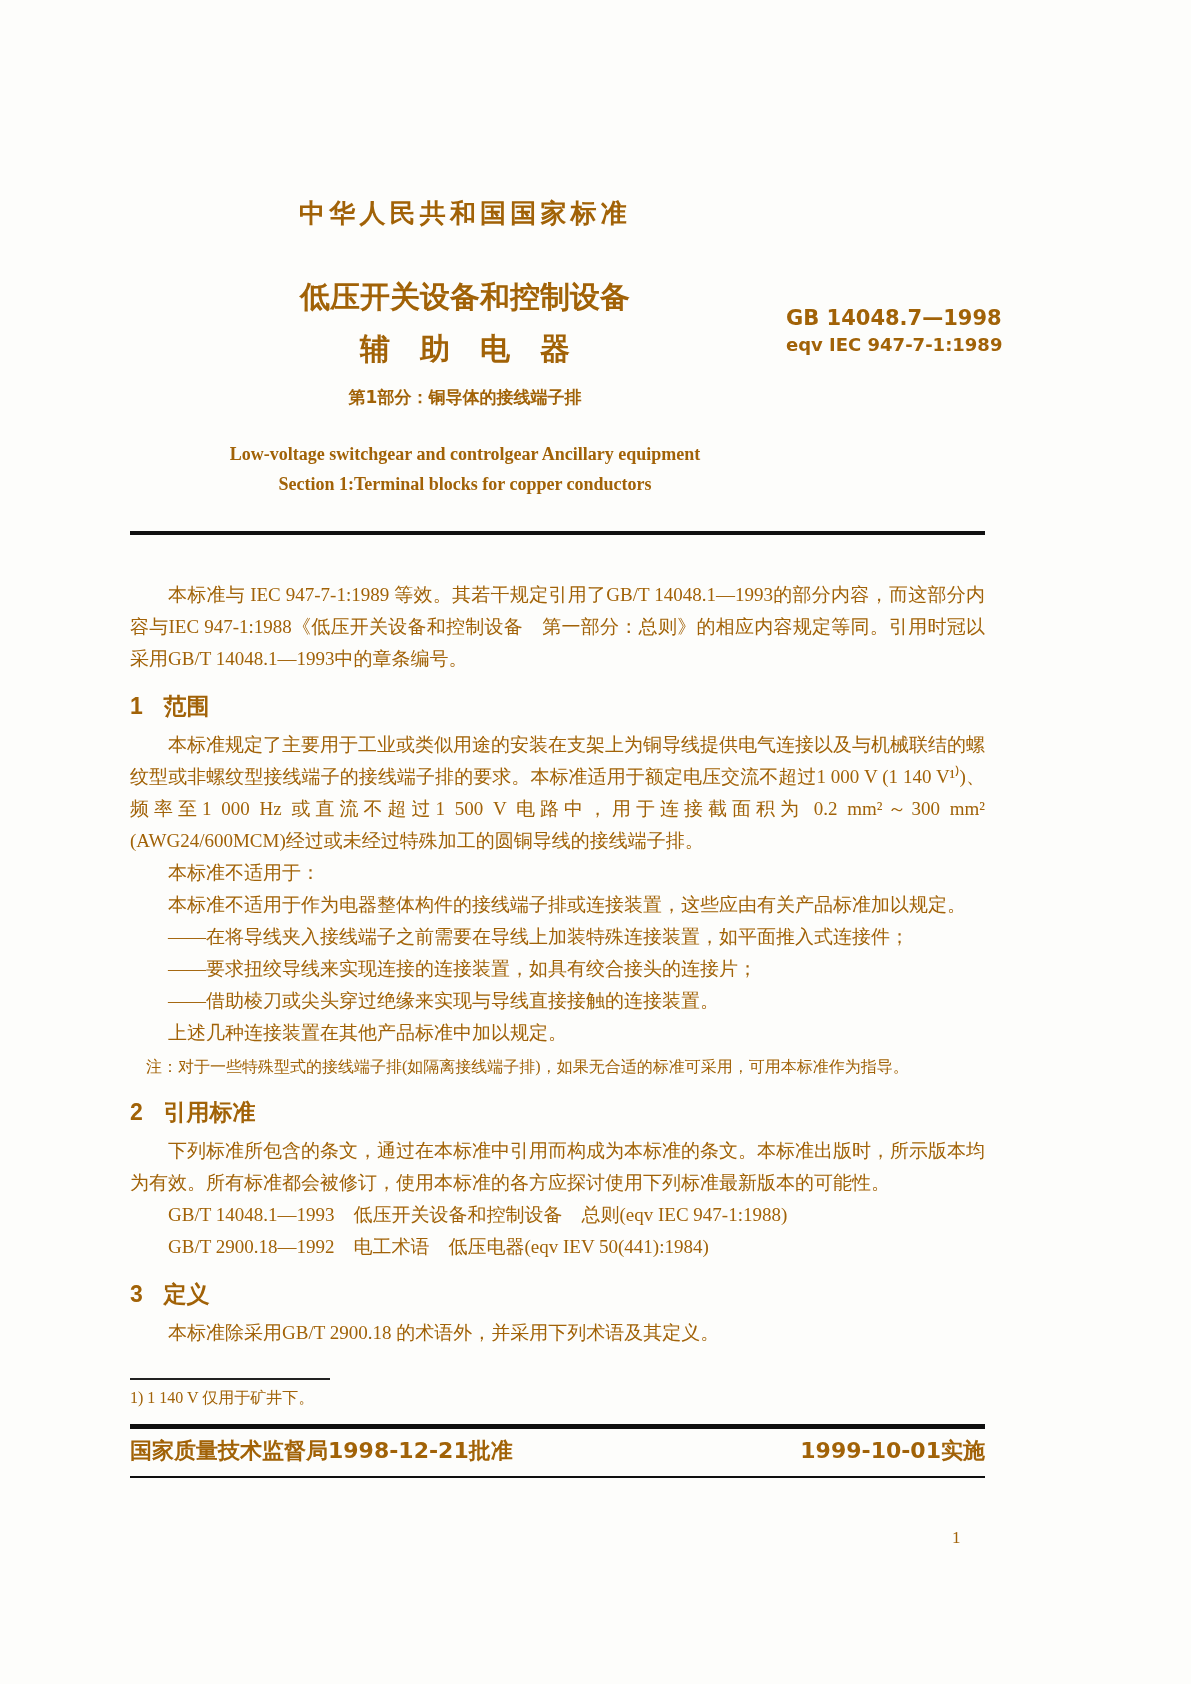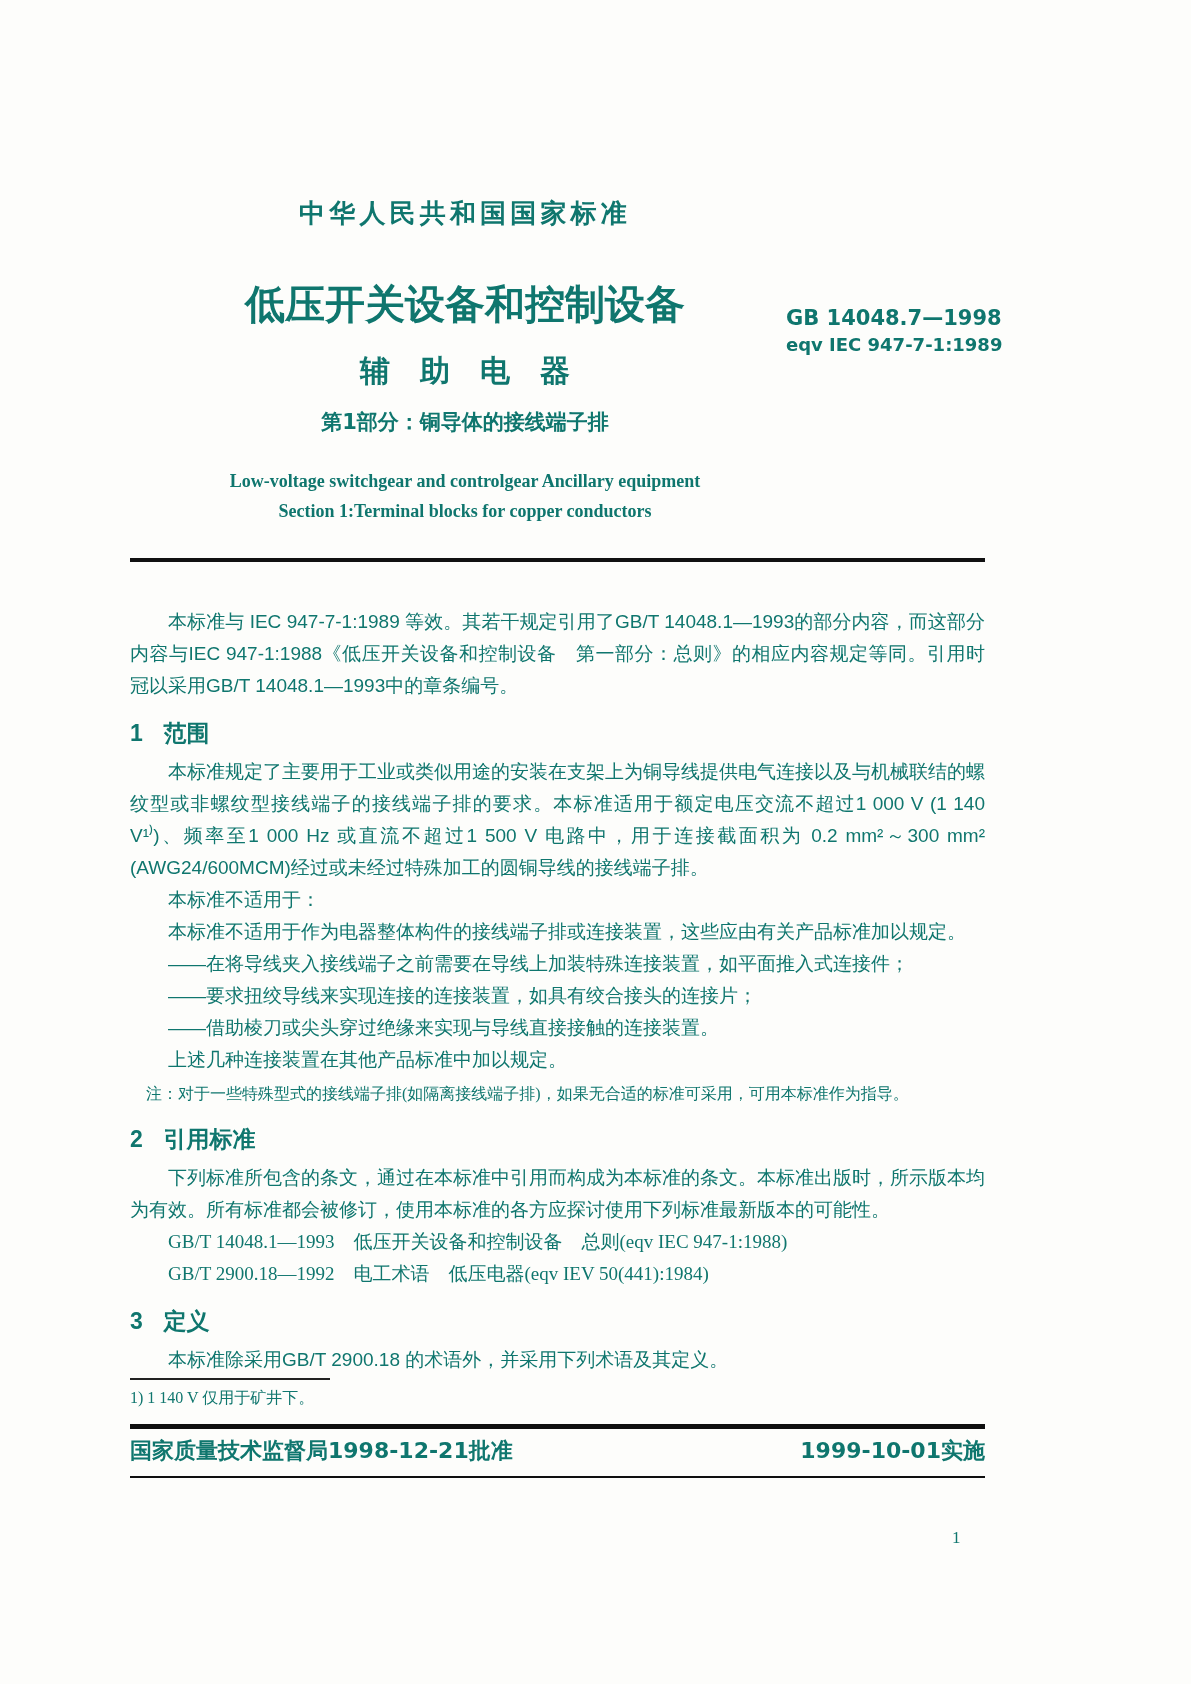--- a/index.html
+++ b/index.html
@@ -2,52 +2,52 @@
 <html><head>
 <meta charset="utf-8">
 <style>
   * { box-sizing: border-box; margin: 0; padding: 0; }
   html, body { background: #ffffff; }
   .page {
     position: relative;
     width: 1191px;
     height: 1684px;
     background: #fdfdfb;
-    color: #0f766e;
+    color: #a16207;
     overflow: hidden;
     font-family: "Liberation Serif", "DejaVu Serif", serif;
   }
   .content { padding: 196px 206px 0 130px; }
   .left-col { width: 670px; text-align: center; }
 
   .std-header {
     font-family: "DejaVu Sans", sans-serif;
     font-weight: 700;
     font-size: 26px;
     letter-spacing: 0.16em;
     margin-bottom: 46px;
   }
   .t1 {
     font-family: "DejaVu Sans", sans-serif;
     font-weight: 700;
-    font-size: 40px;
-    margin-bottom: 19px;
+    font-size: 30px;
+    margin-bottom: 11px;
   }
   .t2 {
     font-family: "DejaVu Sans", sans-serif;
     font-weight: 700;
     font-size: 30px;
     letter-spacing: 1.0em;
     padding-left: 1.0em;
     margin-bottom: 16px;
   }
   .t3 {
     font-family: "DejaVu Sans", sans-serif;
     font-weight: 700;
-    font-size: 21px;
+    font-size: 17px;
     margin-bottom: 30px;
   }
   .std-codes {
     position: absolute;
     top: 306px;
     left: 786px;
     width: 178px;
     text-align: right;
     font-family: "DejaVu Sans", sans-serif;
     font-weight: 700;
@@ -68,21 +68,21 @@
     width: 855px;
     height: 4px;
     background: #111;
   }
 
   .body {
     font-size: 19px;
     line-height: 32px;
     text-align: justify;
     text-indent: 2em;
-    font-family: Liberation Sans, sans-serif;
+    font-family: Liberation Serif, serif;
   }
   .p-fore { margin-top: 44px; }
 
   .sec-h {
     font-family: Liberation Sans, sans-serif;
     font-size: 23px;
     font-weight: 700;
     line-height: 26px;
     margin: 18px 0 10px 0;
   }

